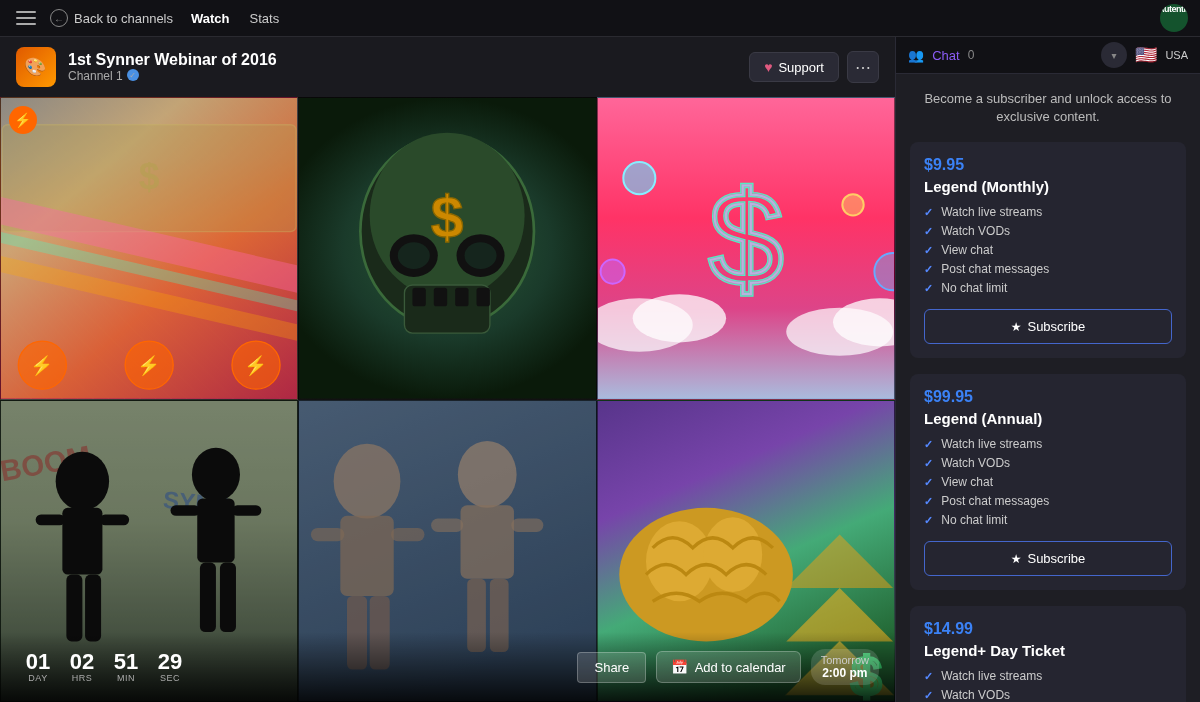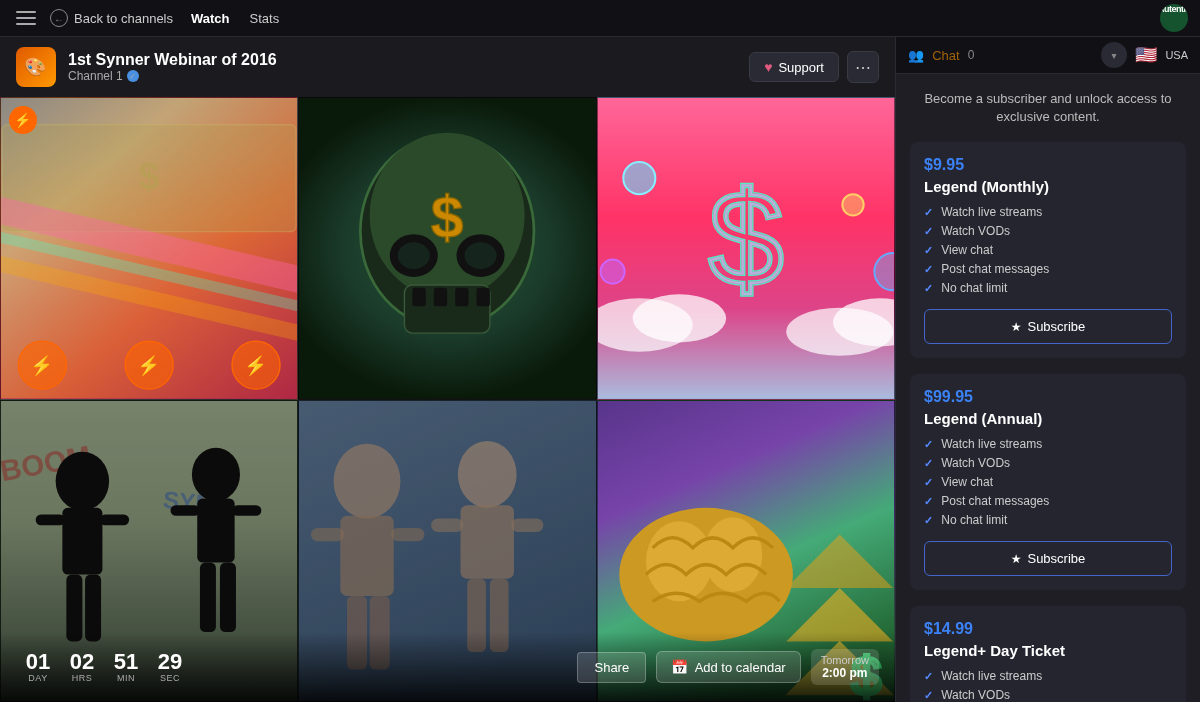--- a/index.html
+++ b/index.html
@@ -137,21 +137,20 @@
     .channel-info { flex: 1; }
     .channel-title {
       font-size: 16px;
       font-weight: 700;
       color: #fff;
     }
     .channel-sub {
       font-size: 12px;
       color: #aaa;
       display: flex;
-      align-items: center;
       gap: 4px;
     }
     .verified-icon {
       width: 12px;
       height: 12px;
       background: #4a90e2;
       border-radius: 50%;
       display: inline-flex;
       align-items: center;
       justify-content: center;
@@ -324,21 +323,21 @@
       border: 1px solid rgba(255,255,255,0.25);
       border-radius: 6px;
       padding: 7px 14px;
       color: #fff;
       font-size: 13px;
       cursor: pointer;
     }
     .calendar-icon { font-size: 14px; }
     .tomorrow-badge {
       background: rgba(255,255,255,0.15);
-      border-radius: 6px;
+      border-radius: 14px;
       padding: 5px 10px;
       text-align: center;
     }
     .tomorrow-label { font-size: 11px; color: #ccc; }
     .tomorrow-time { font-size: 12px; font-weight: 700; color: #fff; }
 
     
     .right-panel {
       width: 305px;
       background: #1e1e24;
@@ -355,21 +354,21 @@
       background: #111115;
       display: flex;
       align-items: center;
       padding: 0 12px;
       gap: 8px;
       border-bottom: 1px solid #2a2a35;
       flex-shrink: 0;
     }
     .chat-label {
       font-size: 13px;
-      color: #a16207;
+      color: #8b5cf6;
       font-weight: 500;
     }
     .chat-count {
       font-size: 12px;
       color: #888;
     }
     .chat-people-icon { font-size: 13px; color: #888; }
     .rp-spacer { flex: 1; }
     .chevron-btn {
       width: 26px;

